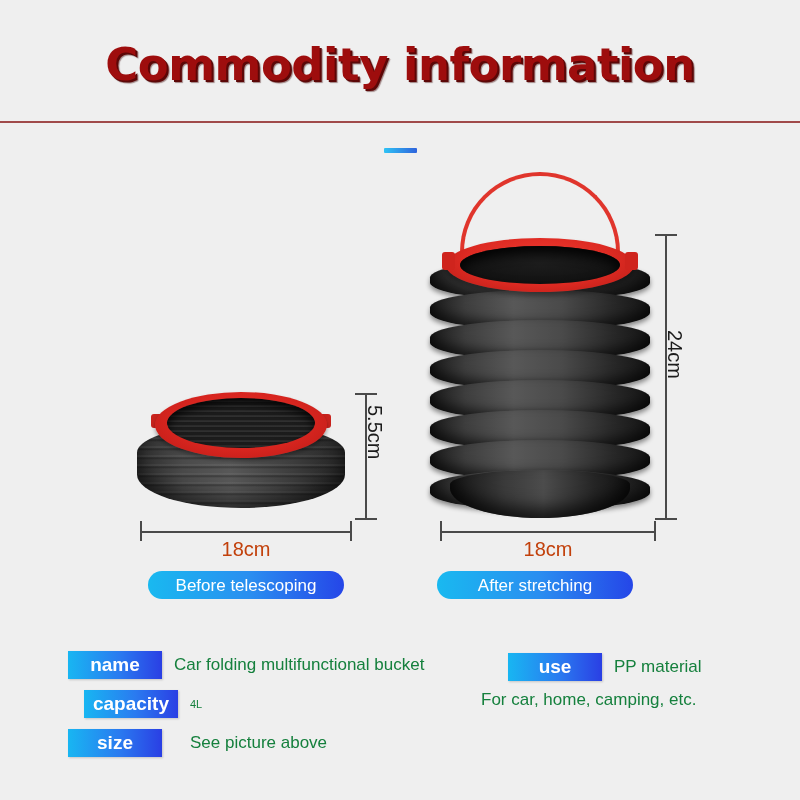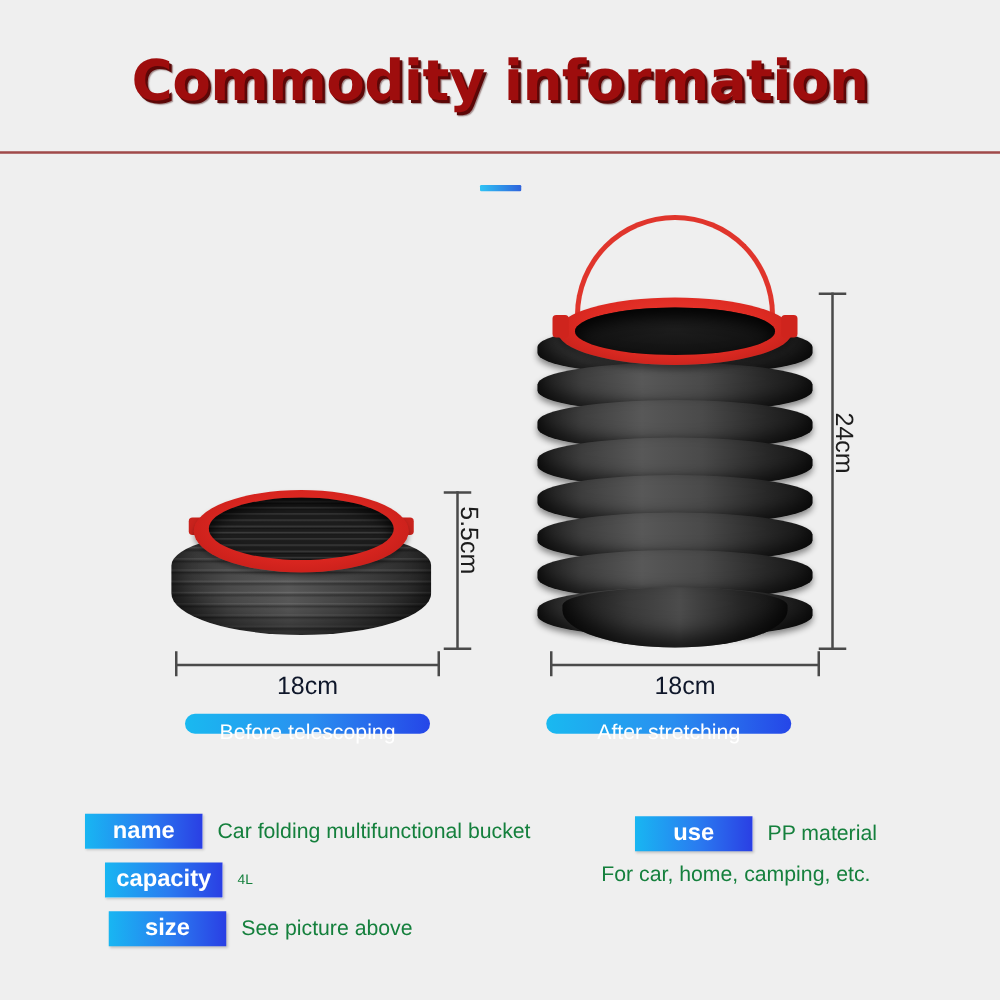--- a/index.html
+++ b/index.html
@@ -217,39 +217,39 @@
   }
   .dim-cap-h {   
     position: absolute;
     width: 22px;
     height: 2px;
     background: #4a4a4a;
   }
   .dim-label-h {
     position: absolute;
     font-size: 20px;
-    color: #0f172a;
+    color: #c2410c;
     font-family: "Liberation Sans", sans-serif;
     text-align: center;
     white-space: nowrap;
   }
   .dim-label-v {
     position: absolute;
     font-size: 20px;
     color: #1c1c1c;
     font-family: "Liberation Sans", sans-serif;
     white-space: nowrap;
     transform: rotate(90deg);
     transform-origin: left top;
   }
 
   
   .caption-pill {
     position: absolute;
-    height: 16px;
+    height: 28px;
     line-height: 30px;
     border-radius: 15px;
     background: linear-gradient(90deg, #19b9f0 0%, #2a8ef0 52%, #2546e8 100%);
     color: #ffffff;
     font-size: 17px;
     text-align: center;
     white-space: nowrap;
   }
 
   
@@ -338,21 +338,21 @@
   <div class="caption-pill" style="left:437px; top:571px; width:196px;">After stretching</div>
 
   <div class="spec-row" style="left:68px; top:651px;">
     <span class="spec-badge">name</span>
     <span class="spec-value">Car folding multifunctional bucket</span>
   </div>
   <div class="spec-row" style="left:84px; top:690px;">
     <span class="spec-badge">capacity</span>
     <span class="spec-value small">4L</span>
   </div>
-  <div class="spec-row" style="left:87px; top:729px;">
+  <div class="spec-row" style="left:68px; top:729px;gap:16px;">
     <span class="spec-badge">size</span>
     <span class="spec-value">See picture above</span>
   </div>
 
   <div class="spec-row" style="left:469px; top:653px;padding-left:39px;">
     <span class="spec-badge">use</span>
     <span class="spec-value">PP material</span>
   </div>
   <div class="spec-row" style="left:469px; top:690px;">
     <span class="spec-value">For car, home, camping, etc.</span>

